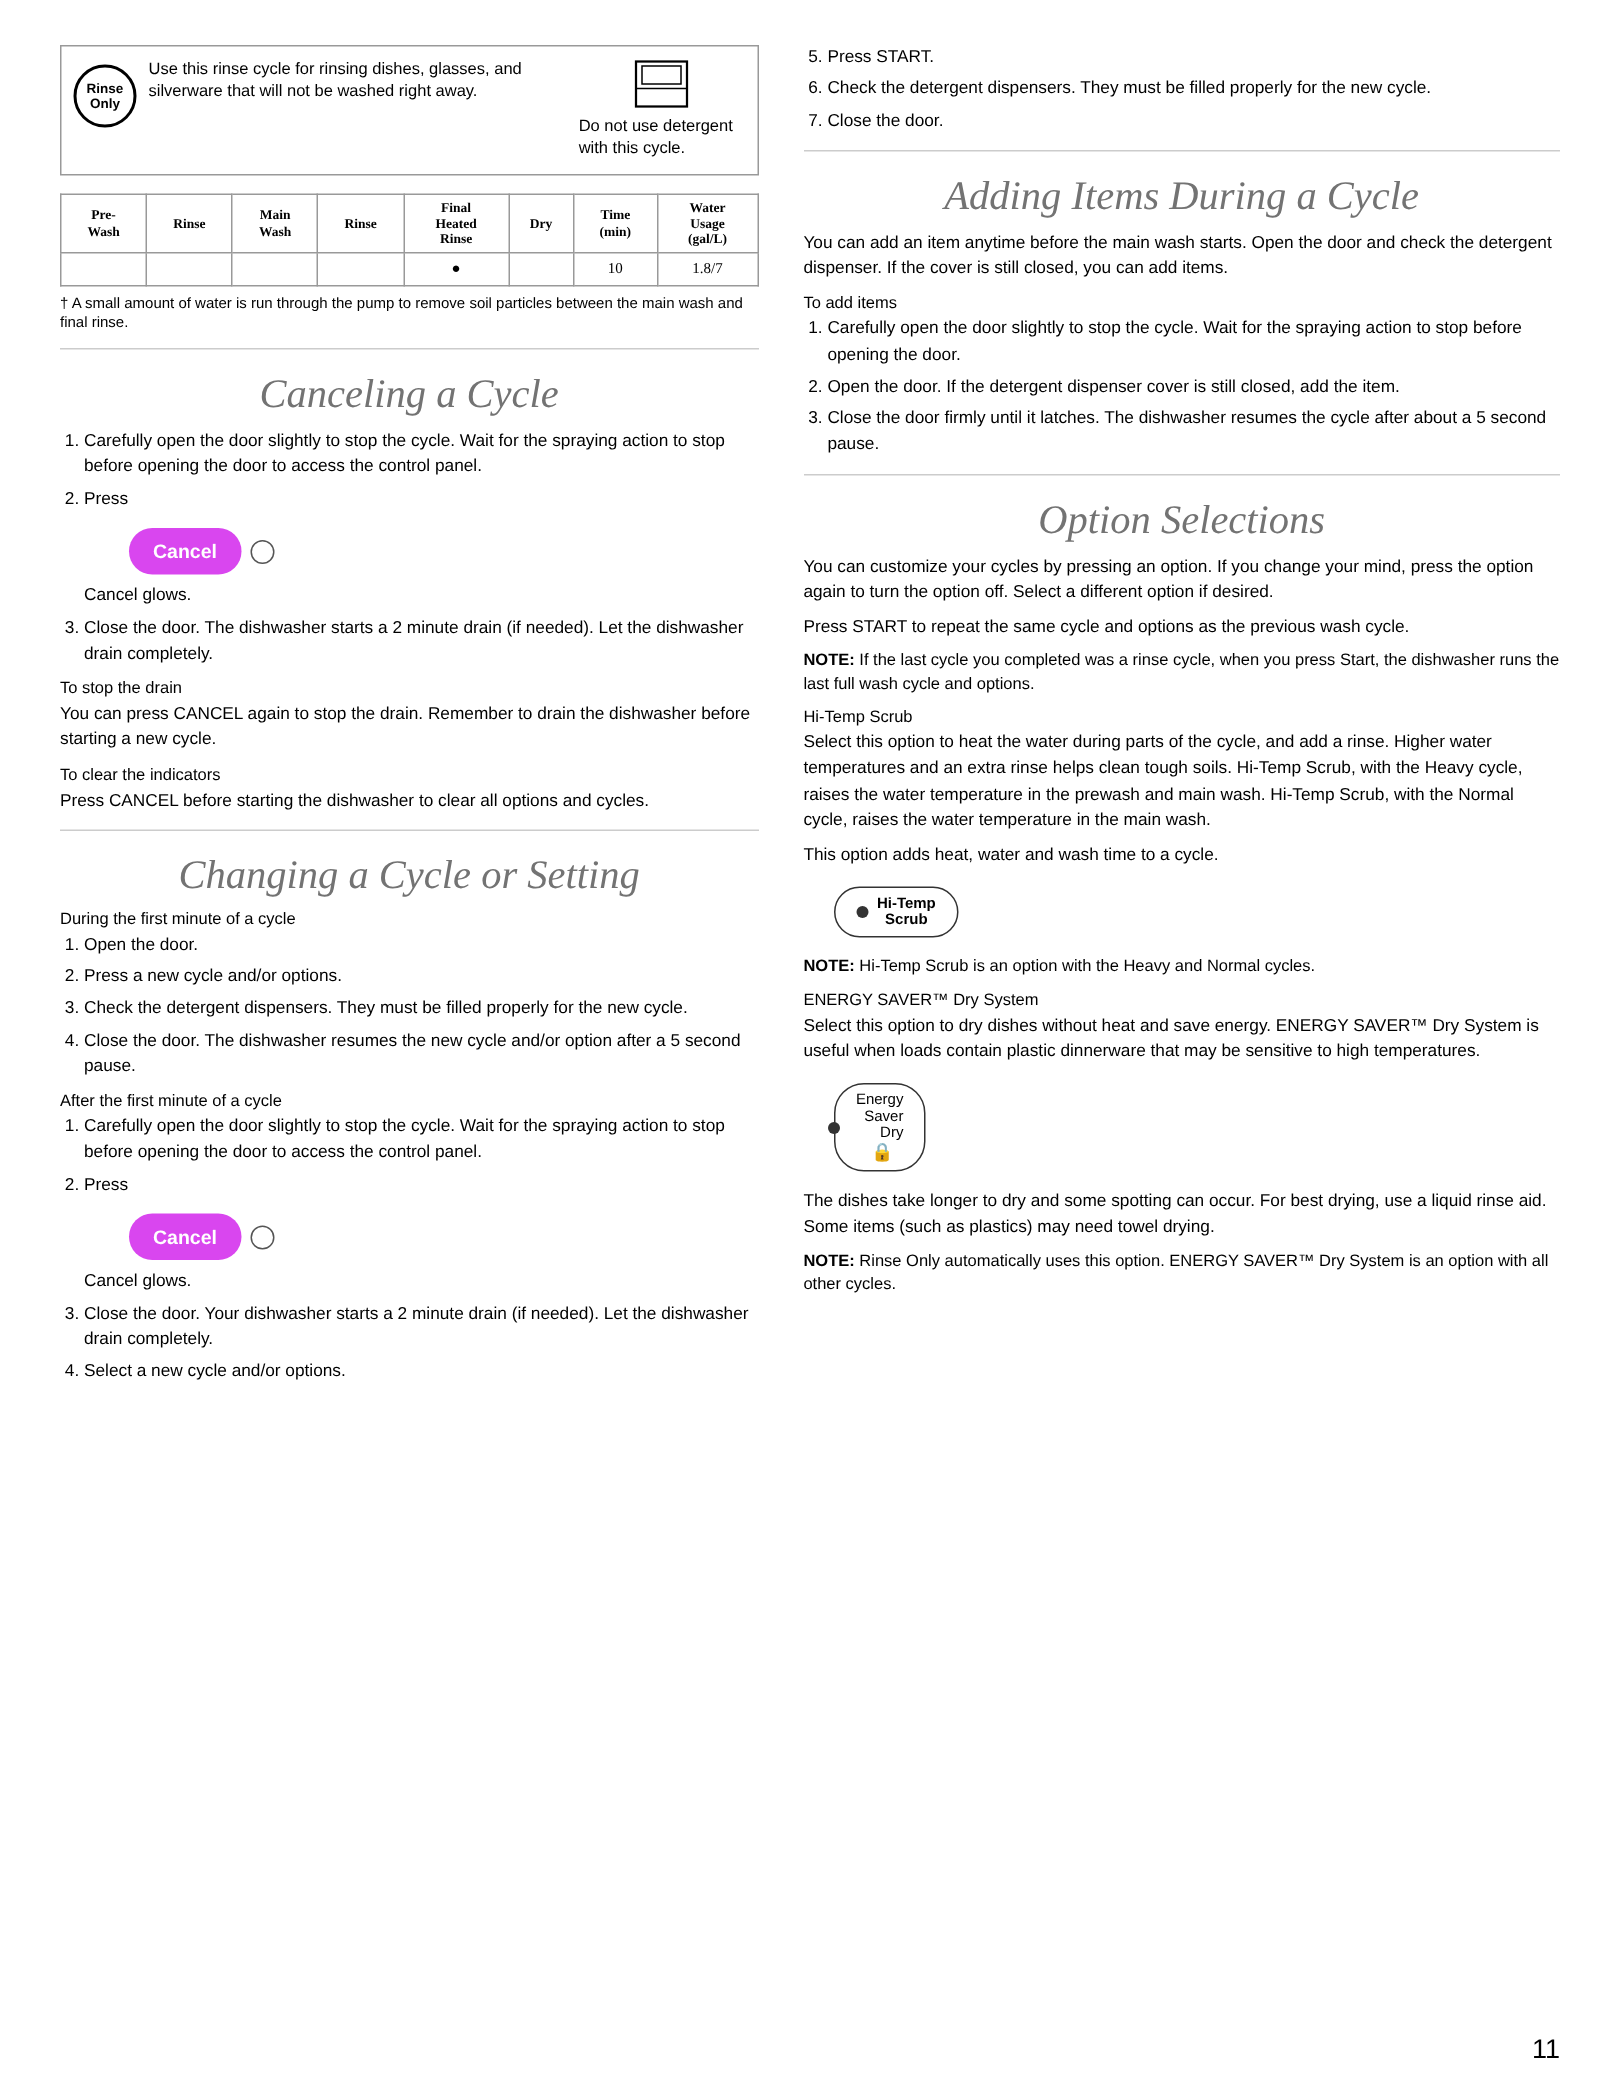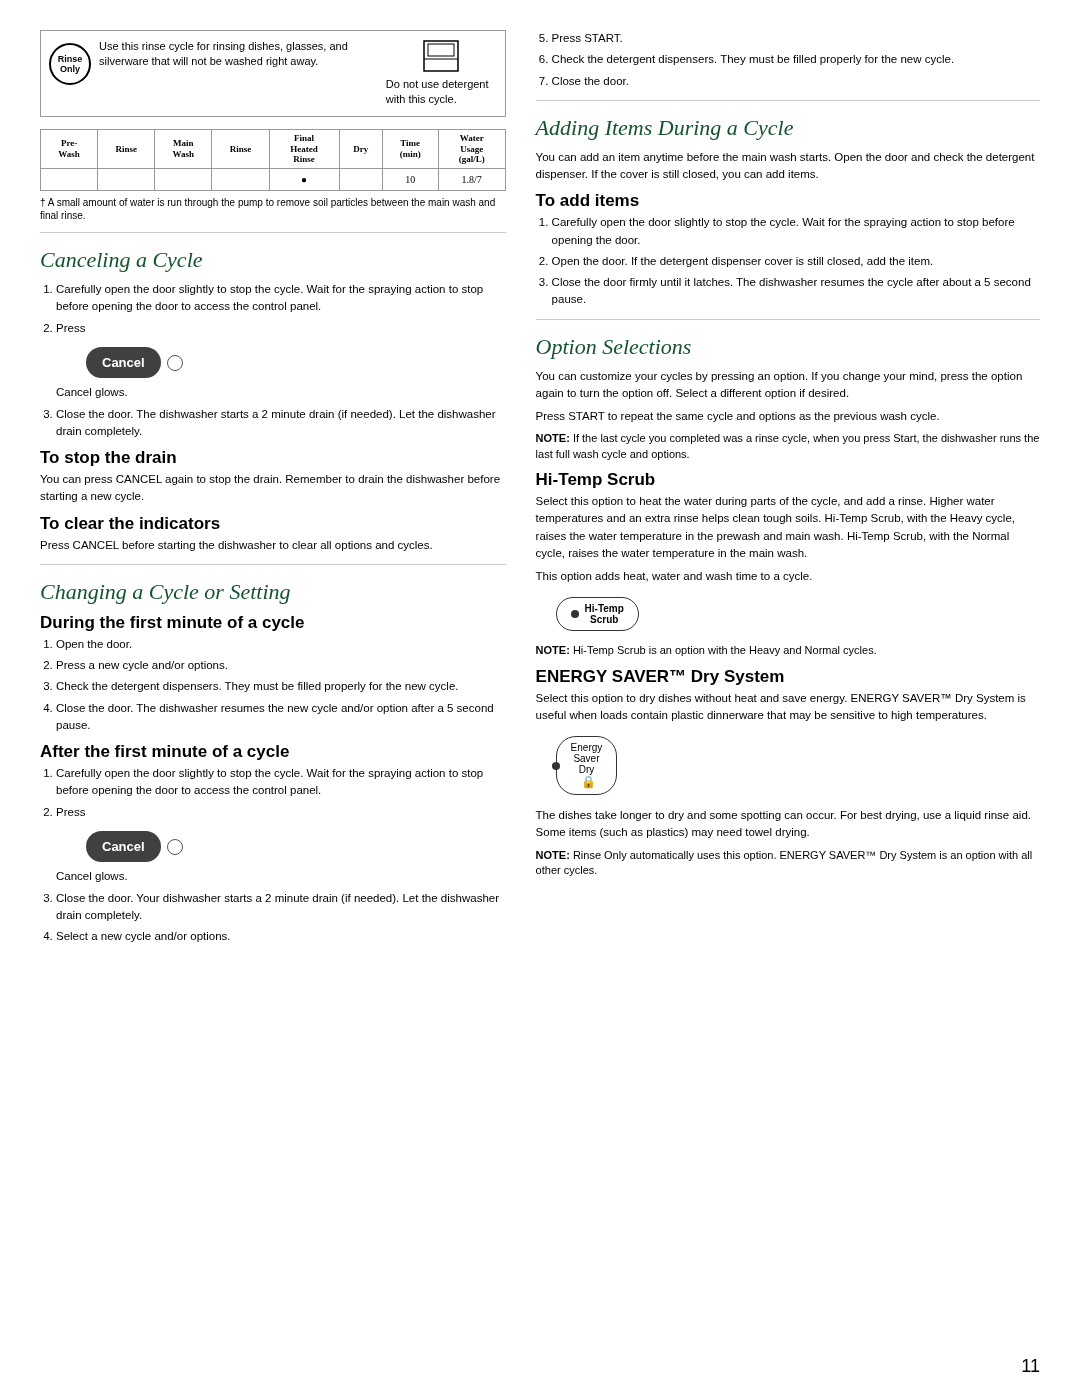--- a/index.html
+++ b/index.html
@@ -85,42 +85,43 @@
 
     .footnote {
       font-size: 10px;
       margin-top: 5px;
       line-height: 1.3;
     }
 
     
     .section-title {
       font-family: Georgia, serif;
-      font-size: 22px;
-      color: #14532d;
+      font-size: 27px;
+      color: #737373;
       font-style: italic;
+      text-align: center;
       margin: 14px 0 8px 0;
     }
 
     
     .body-text {
       font-size: 11.5px;
       line-height: 1.5;
       margin-bottom: 6px;
     }
     .body-text ol {
       padding-left: 16px;
     }
     .body-text ol li {
       margin-bottom: 4px;
     }
 
     .sub-heading {
-      font-size: 17px;
-      font-weight: bold;
+      font-size: 11px;
+      font-weight: normal;
       margin: 8px 0 3px 0;
     }
 
     .note-text {
       font-size: 11px;
       line-height: 1.4;
       margin-bottom: 5px;
     }
     .note-text strong {
       font-weight: bold;
@@ -128,21 +129,21 @@
 
     
     .cancel-button-wrap {
       display: flex;
       align-items: center;
       justify-content: flex-start;
       margin: 10px 0 6px 30px;
       gap: 6px;
     }
     .cancel-btn {
-      background: #404040;
+      background: #d946ef;
       color: #fff;
       border-radius: 20px;
       padding: 6px 16px;
       font-size: 13px;
       font-weight: bold;
       display: inline-block;
     }
     .cancel-circle-icon {
       width: 16px;
       height: 16px;
@@ -179,21 +180,21 @@
       flex-shrink: 0;
     }
     .option-btn-energy {
       display: inline-flex;
       flex-direction: column;
       align-items: center;
       border-radius: 20px;
       border: 1.5px solid #333;
       padding: 5px 14px;
       font-size: 10px;
-      text-align: center;
+      text-align: right;
       margin: 6px 0 6px 20px;
       position: relative;
     }
     .energy-dot {
       width: 8px;
       height: 8px;
       border-radius: 50%;
       background: #333;
       position: absolute;
       left: -5px;

